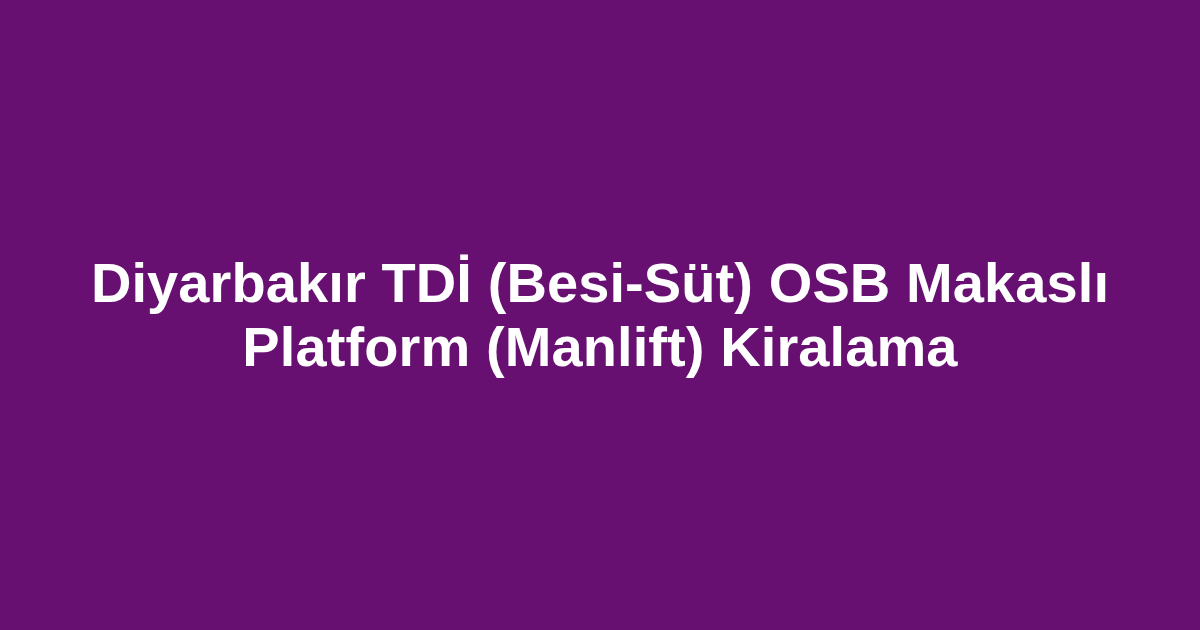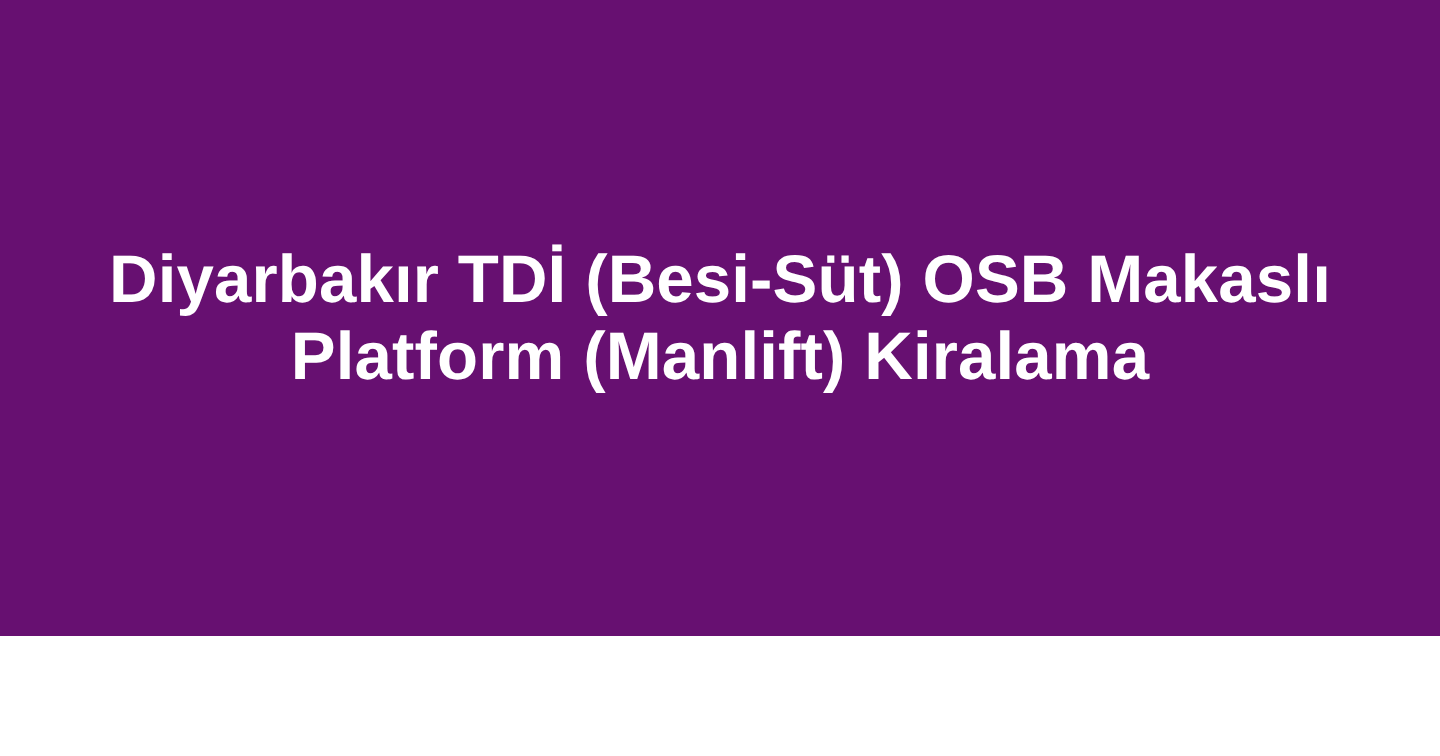--- a/index.html
+++ b/index.html
@@ -12,21 +12,21 @@
     width: 1200px;
     height: 630px;
     overflow: hidden;
     font-family: "Liberation Sans", "DejaVu Sans", sans-serif;
   }
 
   
   #og-card {
     box-sizing: border-box;
     width: 1200px;
-    height: 530px;
+    height: 630px;
     display: flex;
     align-items: center;
     justify-content: center;
     background-color: #671071;
     padding: 0 70px;
   }
 
   
   #card-title {
     margin: 0;

